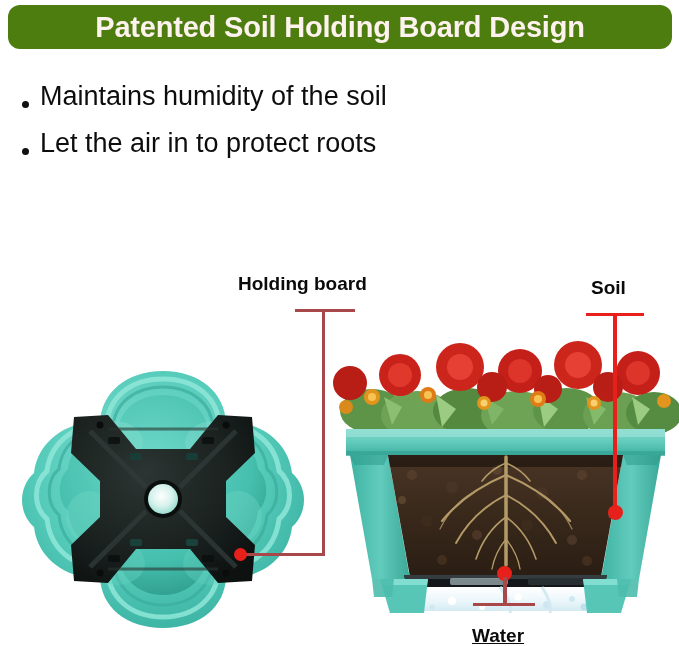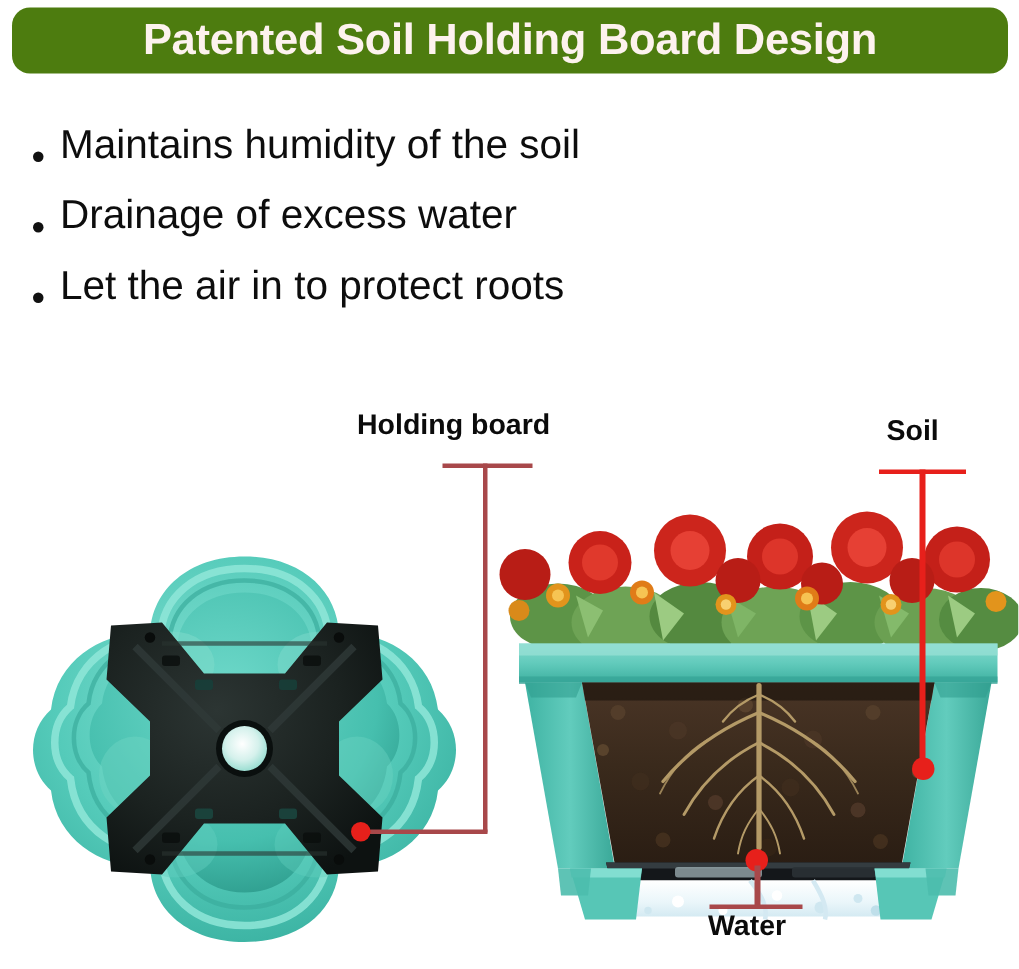--- a/index.html
+++ b/index.html
@@ -81,21 +81,21 @@
   .callout-label {
     position: absolute;
     font-size: 19px;
     font-weight: bold;
     color: #0b0b0b;
     white-space: nowrap;
     font-family: "Liberation Sans", sans-serif;
   }
   #lbl-holding { left: 238px; top: 48px; }
   #lbl-soil    { left: 591px; top: 52px; text-align: center; }
-  #lbl-water   { left: 472px; top: 382px; }
+  #lbl-water   { left: 472px; top: 400px; text-decoration: underline; }
 
   
   .leader { position: absolute; background: #a8484a; }
   .leader.red { background: #e7201b; }
   .dot {
     position: absolute;
     width: 13px; height: 13px;
     border-radius: 50%;
     background: #e7201b;
   }
@@ -138,24 +138,20 @@
 <body>
 
 <div class="banner">
   <span class="banner-title">Patented Soil Holding Board Design</span>
 </div>
 
 <div class="bullets">
   <div class="bullet-row">
     <span class="bullet-dot"></span>
     <span class="bullet-text">Maintains humidity of the soil</span>
-  </div>
-  <div class="bullet-row">
-    <span class="bullet-dot"></span>
-    <span class="bullet-text">Drainage of excess water</span>
   </div>
   <div class="bullet-row">
     <span class="bullet-dot"></span>
     <span class="bullet-text">Let the air in to protect roots</span>
   </div>
 </div>
 
 <div class="stage">
 
   <svg class="planter-top" viewBox="0 0 302 268">

